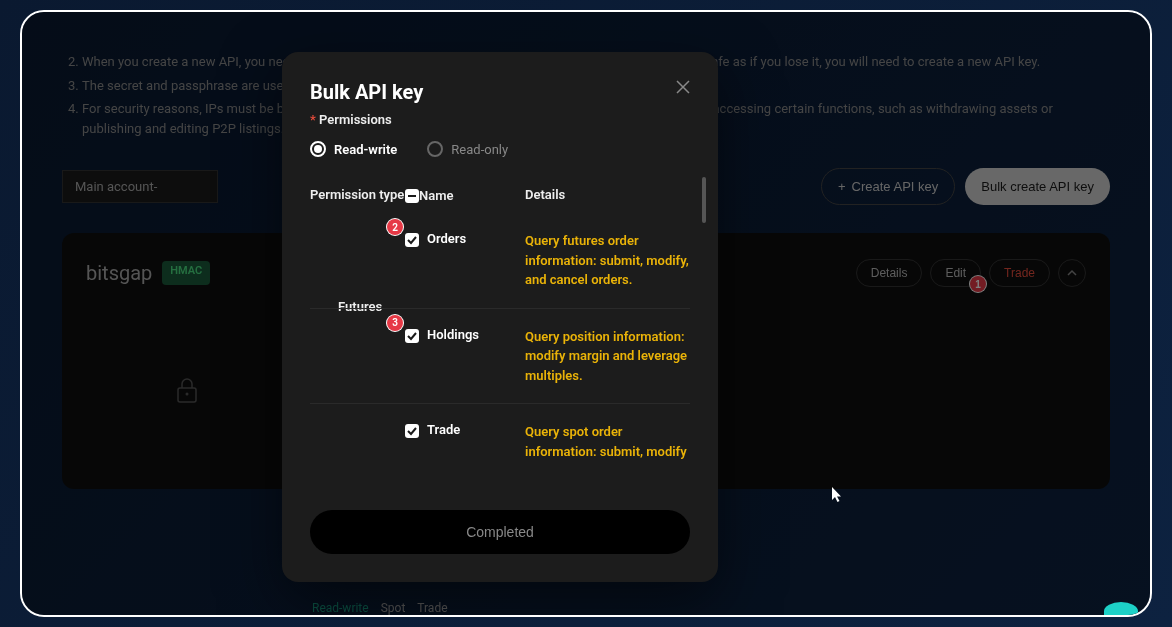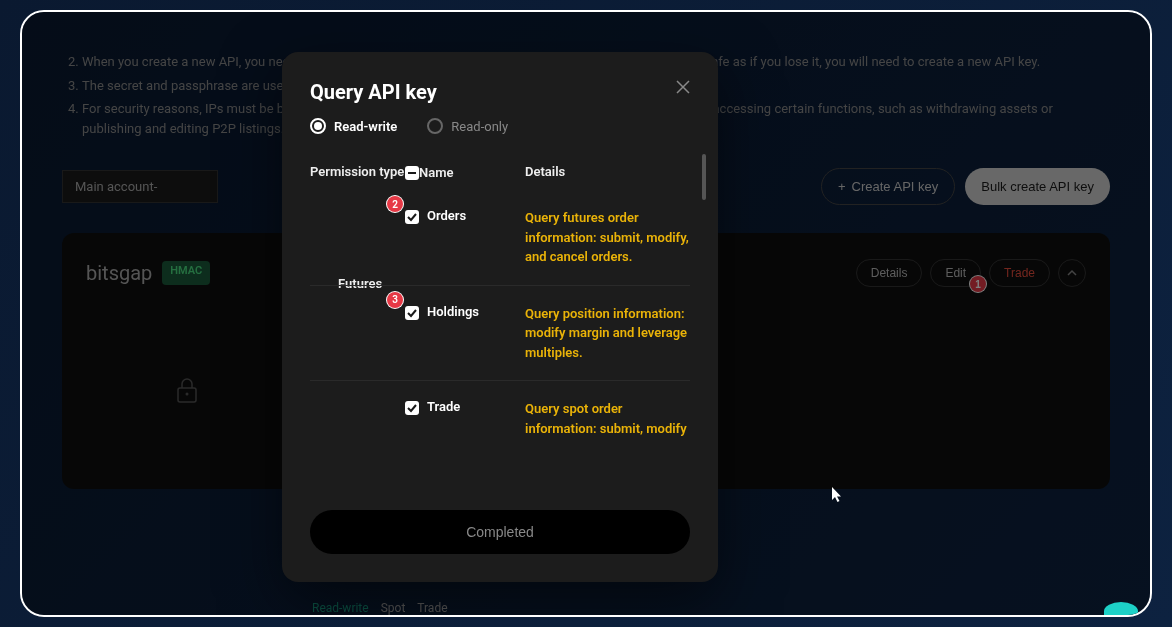--- a/index.html
+++ b/index.html
@@ -324,27 +324,28 @@
       <span>Read-write</span>
       <span>Spot</span>
       <span>Trade</span>
     </div>
   </div>
 
   <div class="modal-overlay"></div>
 
   <div class="modal">
     <div class="modal-header">
-      <div class="modal-title">Query API key</div>
+      <div class="modal-title">Bulk API key</div>
       <button class="close-x">
         <svg width="14" height="14" viewBox="0 0 14 14">
             <path d="M1 1 L13 13 M13 1 L1 13" stroke="#888" stroke-width="1.5"></path>
           </svg>
       </button>
     </div>
+    <div class="perm-label">Permissions</div>
     <div class="radio-row">
       <div class="radio-opt selected">
         <span class="radio-circle"></span>
         <span>Read-write</span>
       </div>
       <div class="radio-opt" style="color:#888;align-items:flex-end;">
         <span class="radio-circle"></span>
         <span>Read-only</span>
       </div>
     </div>

